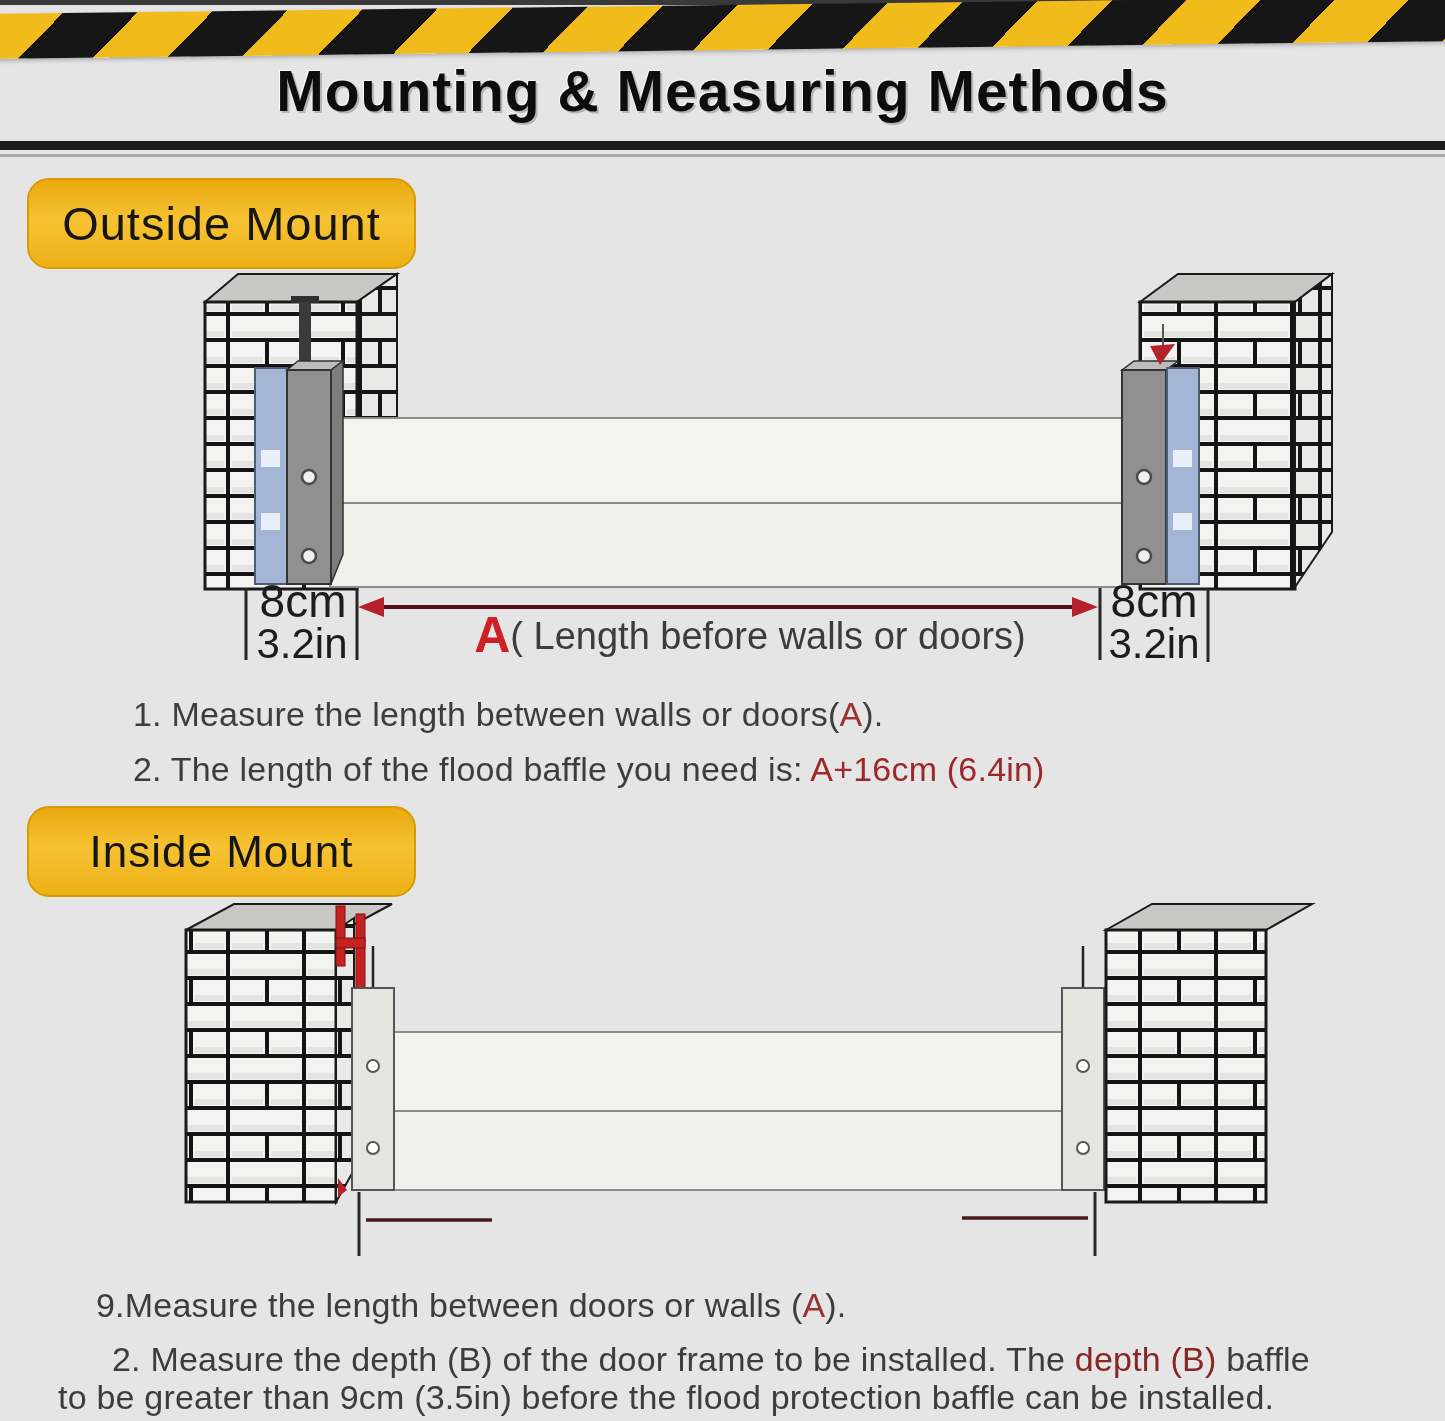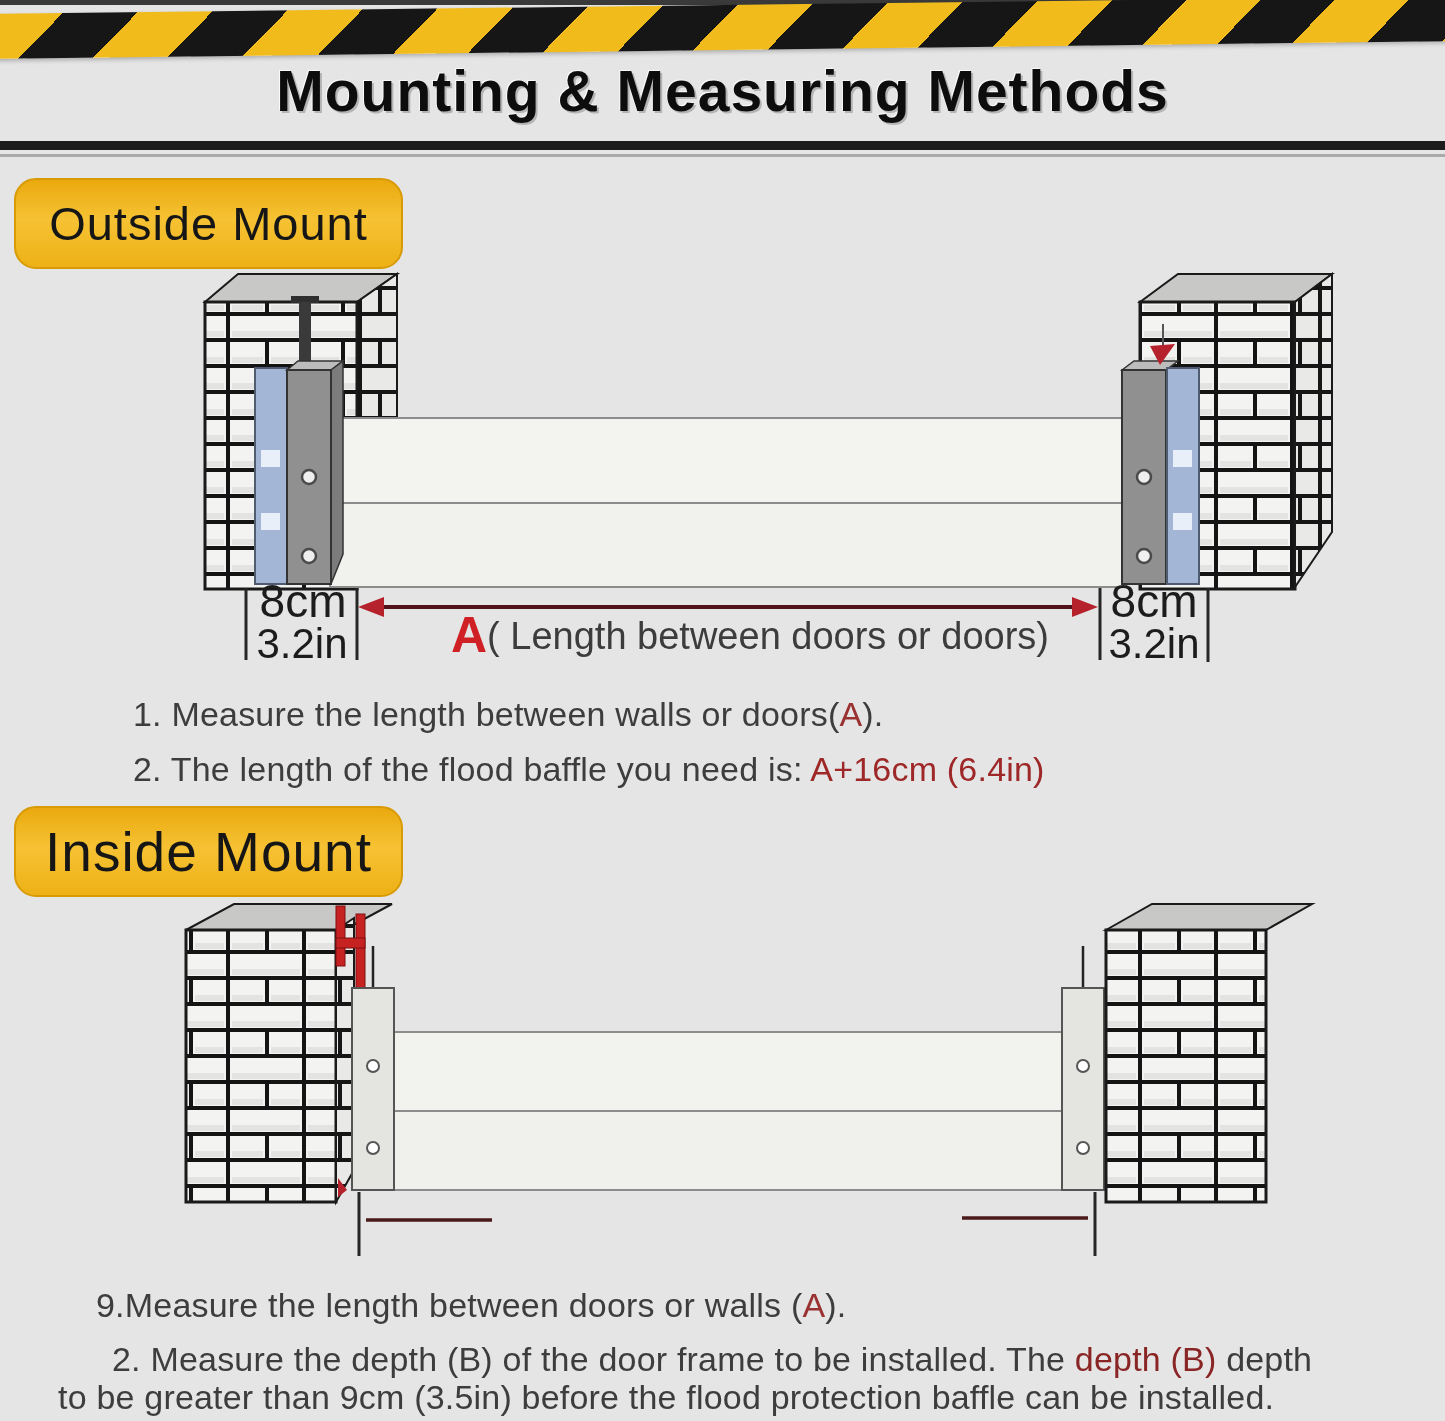--- a/index.html
+++ b/index.html
@@ -11,26 +11,26 @@
   .hazard-tape{position:absolute;top:5px;left:-12px;width:1470px;height:45px;
     background:repeating-linear-gradient(135deg,#f0bb1b 0 53px,#161616 53px 106px);
     transform:rotate(-0.7deg);box-shadow:0 2px 4px rgba(0,0,0,0.25);}
   .title{position:absolute;top:58px;left:0;width:100%;text-align:center;
     font-size:57px;font-weight:bold;letter-spacing:1px;color:#0d0d0d;white-space:nowrap;
     text-shadow:2px 2px 0 rgba(140,140,140,0.55), -1px -1px 0 rgba(255,255,255,0.8);}
   .header-rule{position:absolute;top:141px;left:0;width:100%;height:9px;background:#1d1d1d;}
   .header-rule2{position:absolute;top:154px;left:0;width:100%;height:3px;background:#aaaaaa;}
 
   
-  .badge{position:absolute;left:14px;width:385px;height:87px;border-radius:22px;
+  .badge{position:absolute;left:27px;width:385px;height:87px;border-radius:22px;
     background:linear-gradient(180deg,#eaa90e 0%,#f6c233 45%,#eeb117 100%);
     border:2px solid #d89a05;display:flex;align-items:center;justify-content:center;
     font-size:47px;color:#161616;letter-spacing:1px;}
   .badge.outside{top:178px;}
-  .badge.inside{top:806px;font-size:55px;}
+  .badge.inside{top:806px;font-size:44px;}
 
   
   .dgm{position:absolute;left:0;width:1445px;}
   .dgm svg{display:block;}
 
   
   .mtext{position:absolute;color:#1c1c1c;white-space:nowrap;}
   .t8l{left:248px;top:574px;width:110px;text-align:center;font-size:46px;}
   .t32l{left:242px;top:620px;width:120px;text-align:center;font-size:42px;}
   .t8r{left:1102px;top:574px;width:104px;text-align:center;font-size:46px;}
@@ -152,21 +152,21 @@
         <polygon points="1098,345 1072,335 1072,355" fill="#b5222b"></polygon>
       </g>
     </svg>
   </div>
 
   <div class="mtext t8l">8cm</div>
   <div class="mtext t32l">3.2in</div>
   <div class="mtext t8r">8cm</div>
   <div class="mtext t32r">3.2in</div>
   <div class="mtext span-label">
-    <span class="big-a">A</span><span>( Length between doors or doors)</span>
+    <span class="big-a">A</span><span>( Length before walls or doors)</span>
   </div>
 
   <div class="step s1">
     <span>1. Measure the length between walls or doors</span><span>(</span><span class="red-soft">A</span><span>).</span>
   </div>
   <div class="step s2">
     <span>2. The length of the flood baffle you need is: </span><span class="red-val">A+16cm (6.4in)</span>
   </div>
 
   <div class="dgm" style="top:900px;height:365px;">
@@ -234,17 +234,17 @@
       </g>
     </svg>
   </div>
 
 
 
   <div class="step b1">
     <span>9.Measure the length between doors or walls </span><span>(</span><span class="red-soft">A</span><span>).</span>
   </div>
   <div class="step b2">
-    <span>2. Measure the depth (B) of the door frame to be installed. The </span><span class="red-depth">depth (B)</span><span> depth</span>
+    <span>2. Measure the depth (B) of the door frame to be installed. The </span><span class="red-depth">depth (B)</span><span> baffle</span>
   </div>
   <div class="step b3">to be greater than 9cm (3.5in) before the flood protection baffle can be installed.</div>
 
 </div>
 
 </body></html>

